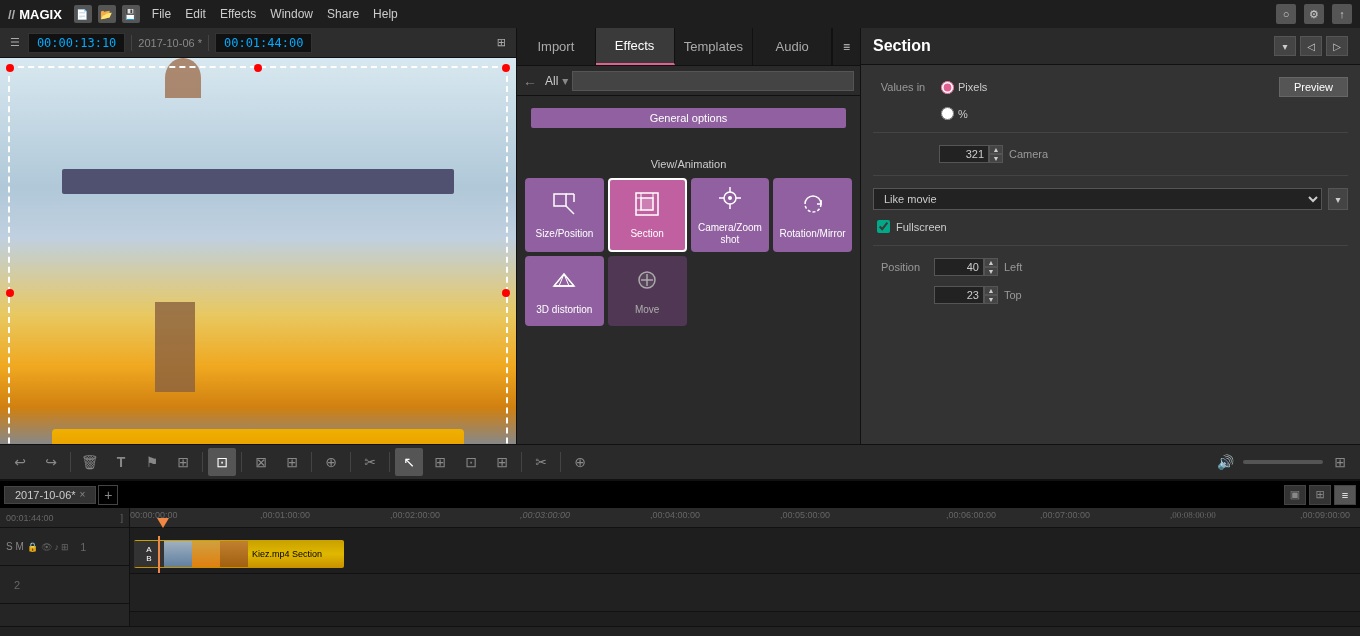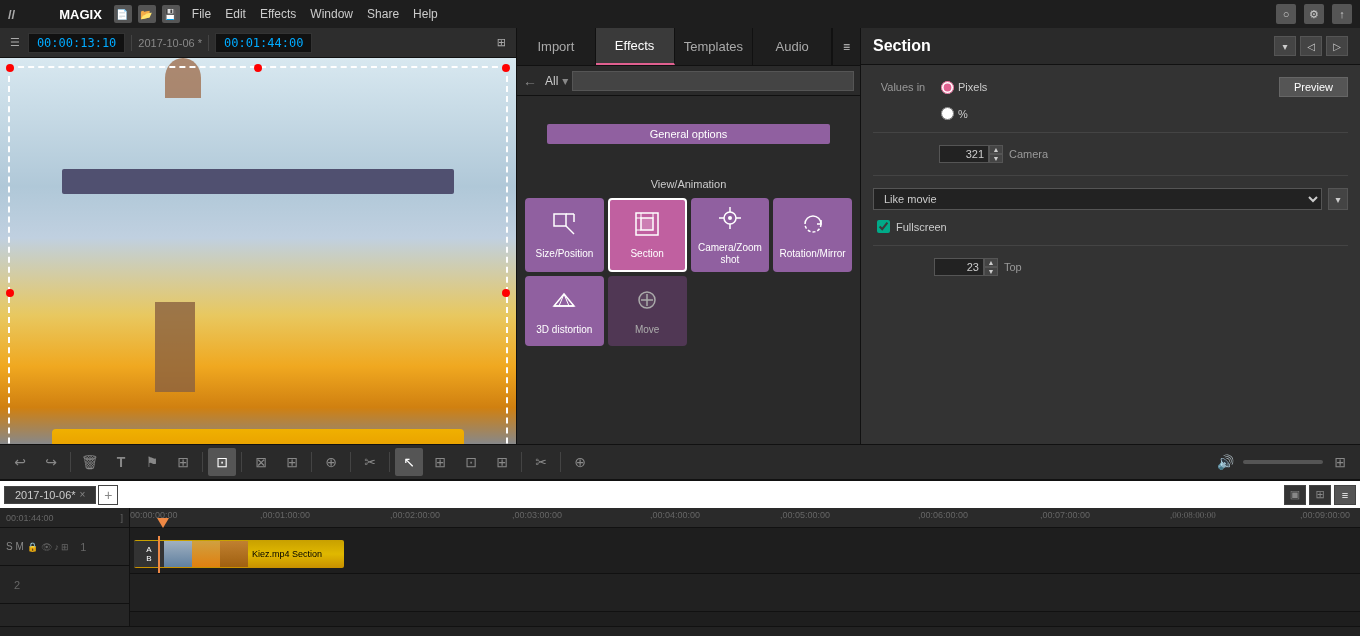--- a/index.html
+++ b/index.html
@@ -61,24 +61,24 @@
     .tab { flex: 1; display: flex; align-items: center; justify-content: center; cursor: pointer; font-size: 13px; color: #aaa; border-right: 1px solid #111; }
     .tab.active { color: #fff; background: #3a3a3a; border-bottom: 2px solid #e06090; }
 
     
     #effects-toolbar { display: flex; align-items: center; background: #2a2a2a; height: 30px; padding: 0 6px; gap: 4px; border-bottom: 1px solid #111; }
     .nav-btn { background: none; border: none; color: #888; cursor: pointer; font-size: 14px; }
     .breadcrumb-label { color: #ccc; font-size: 12px; margin-left: 4px; }
     .dropdown-btn { background: none; border: none; color: #888; cursor: pointer; font-size: 12px; }
 
     
-    #general-options-tab { background: #9060a0; color: #fff; padding: 4px 10px; font-size: 11px; cursor: pointer; margin: 22px; border-radius: 2px; text-align: center; }
-
-    
-    .section-header { color: #ccc; font-size: 11px; text-align: center; padding: 6px 0 4px; }
+    #general-options-tab { background: #9060a0; color: #fff; padding: 4px 10px; font-size: 11px; cursor: pointer; margin: 6px; border-radius: 2px; text-align: center; }
+
+    
+    .section-header { color: #ccc; font-size: 11px; text-align: center; padding: 6px 0 4px; margin-top: 12px; }
     #effects-grid { display: grid; grid-template-columns: repeat(4, 1fr); gap: 4px; padding: 4px 8px; }
     .effect-tile { background: #9060a0; border-radius: 4px; display: flex; flex-direction: column; align-items: center; justify-content: center; padding: 6px 4px; cursor: pointer; min-height: 70px; position: relative; }
     .effect-tile.active { background: #c060a0; border: 2px solid #fff; }
     .effect-tile .icon { font-size: 22px; color: #fff; margin-bottom: 4px; }
     .effect-tile .label { font-size: 10px; color: #fff; text-align: center; line-height: 1.2; }
     .effect-tile.disabled { background: #6a4070; opacity: 0.6; }
 
     
     #effects-content { flex: 1; overflow-y: auto; }
     #effects-content::-webkit-scrollbar { width: 6px; }
@@ -131,21 +131,21 @@
     .dropdown-arrow-btn { background: #444; border: 1px solid #555; color: #ccc; width: 20px; height: 22px; cursor: pointer; font-size: 10px; display: flex; align-items: center; justify-content: center; }
 
     .checkbox-row { display: flex; align-items: center; gap: 6px; padding-left: 4px; }
     .checkbox-row input { accent-color: #0a8; }
     .checkbox-row label { color: #ccc; font-size: 11px; }
     .pos-label { color: #999; font-size: 11px; width: 55px; }
 
     hr.divider { border: none; border-top: 1px solid #444; margin: 2px 0; }
 
     
-    #timeline-tabs { display: flex; align-items: center; background: #ffffff; height: 28px; border-top: 1px solid #111; padding: 0 4px; gap: 2px; }
+    #timeline-tabs { display: flex; align-items: center; background: #000000; height: 28px; border-top: 1px solid #111; padding: 0 4px; gap: 2px; }
     .tl-tab { background: #333; border: 1px solid #444; color: #ccc; padding: 2px 10px; font-size: 11px; cursor: pointer; display: flex; align-items: center; gap: 4px; }
     .tl-tab .close { color: #888; font-size: 10px; }
     .tl-tab-add { background: none; border: 1px solid #444; color: #888; width: 20px; height: 20px; cursor: pointer; font-size: 14px; display: flex; align-items: center; justify-content: center; }
     .tl-right-btns { margin-left: auto; display: flex; gap: 3px; }
     .tl-view-btn { background: #333; border: 1px solid #444; color: #888; width: 22px; height: 20px; cursor: pointer; font-size: 11px; display: flex; align-items: center; justify-content: center; }
     .tl-view-btn.active { background: #555; color: #fff; }
 
     
     #timeline-content { display: flex; background: #1e1e1e; height: 118px; }
 
@@ -185,21 +185,21 @@
     .tb-sep { width: 1px; background: #444; height: 20px; margin: 0 2px; }
     .tb-right { margin-left: auto; display: flex; gap: 3px; align-items: center; }
     .tb-vol { width: 80px; height: 4px; background: #555; border-radius: 2px; cursor: pointer; }
   </style>
 </head>
 <body>
 
 <div id="menubar">
   <div class="logo">
     <span style="color:#aaa">//</span>
-    <span style="color:#fff;font-weight:bold;margin-left:40px;">MAGIX</span>
+    <span style="color:#fff;font-weight:bold;">MAGIX</span>
   </div>
   <div class="menu-icons">
     <div class="menu-icon">📄</div>
     <div class="menu-icon">📂</div>
     <div class="menu-icon">💾</div>
   </div>
   <div class="menu-items">
     <span class="menu-item">File</span>
     <span class="menu-item">Edit</span>
     <span class="menu-item">Effects</span>
@@ -454,20 +454,31 @@
         <div class="dropdown-arrow-btn">▾</div>
       </div>
 
       <div class="checkbox-row">
         <input type="checkbox" checked="" style="">
         <label>Fullscreen</label>
       </div>
 
       <hr class="divider">
 
+      <div class="size-row">
+        <span class="prop-label pos-label">Position</span>
+        <div class="num-input-group">
+          <input type="text" class="num-input" value="40" style="">
+          <div class="spin-btns">
+            <button class="spin-btn">▲</button>
+            <button class="spin-btn">▼</button>
+          </div>
+        </div>
+        <span class="dim-label">Left</span>
+      </div>
 
       <div class="size-row">
         <span class="prop-label pos-label"></span>
         <div class="num-input-group">
           <input type="text" class="num-input" value="23" style="">
           <div class="spin-btns">
             <button class="spin-btn">▲</button>
             <button class="spin-btn">▼</button>
           </div>
         </div>
@@ -547,24 +558,24 @@
         <span class="track-num">2</span>
       </div>
     </div>
 
     <div id="timeline-wrapper">
 
       <div id="timeline-ruler-bar">
         <span class="ruler-mark" style="left:0px;">00:00:00:00</span>
         <span class="ruler-mark" style="left:130px;">,00:01:00:00</span>
         <span class="ruler-mark" style="left:260px;">,00:02:00:00</span>
-        <span class="ruler-mark" style="left:382px;">,00:03:00:00</span>
+        <span class="ruler-mark" style="left:390px;font-style:italic;">,00:03:00:00</span>
         <span class="ruler-mark" style="left:520px;">,00:04:00:00</span>
         <span class="ruler-mark" style="left:650px;">,00:05:00:00</span>
-        <span class="ruler-mark" style="left:788px;">,00:06:00:00</span>
+        <span class="ruler-mark" style="left:816px;">,00:06:00:00</span>
         <span class="ruler-mark" style="left:910px;">,00:07:00:00</span>
         <span class="ruler-mark" style="left:1040px;font-family:Liberation Serif, serif;">,00:08:00:00</span>
         <span class="ruler-mark" style="left:1170px;">,00:09:00:00</span>
 
         <div class="ruler-playhead" style="position:absolute;left:27px;top:10px;"></div>
       </div>
 
       <div id="timeline-tracks">
 
         <div class="track-row" style="height:38px;">

